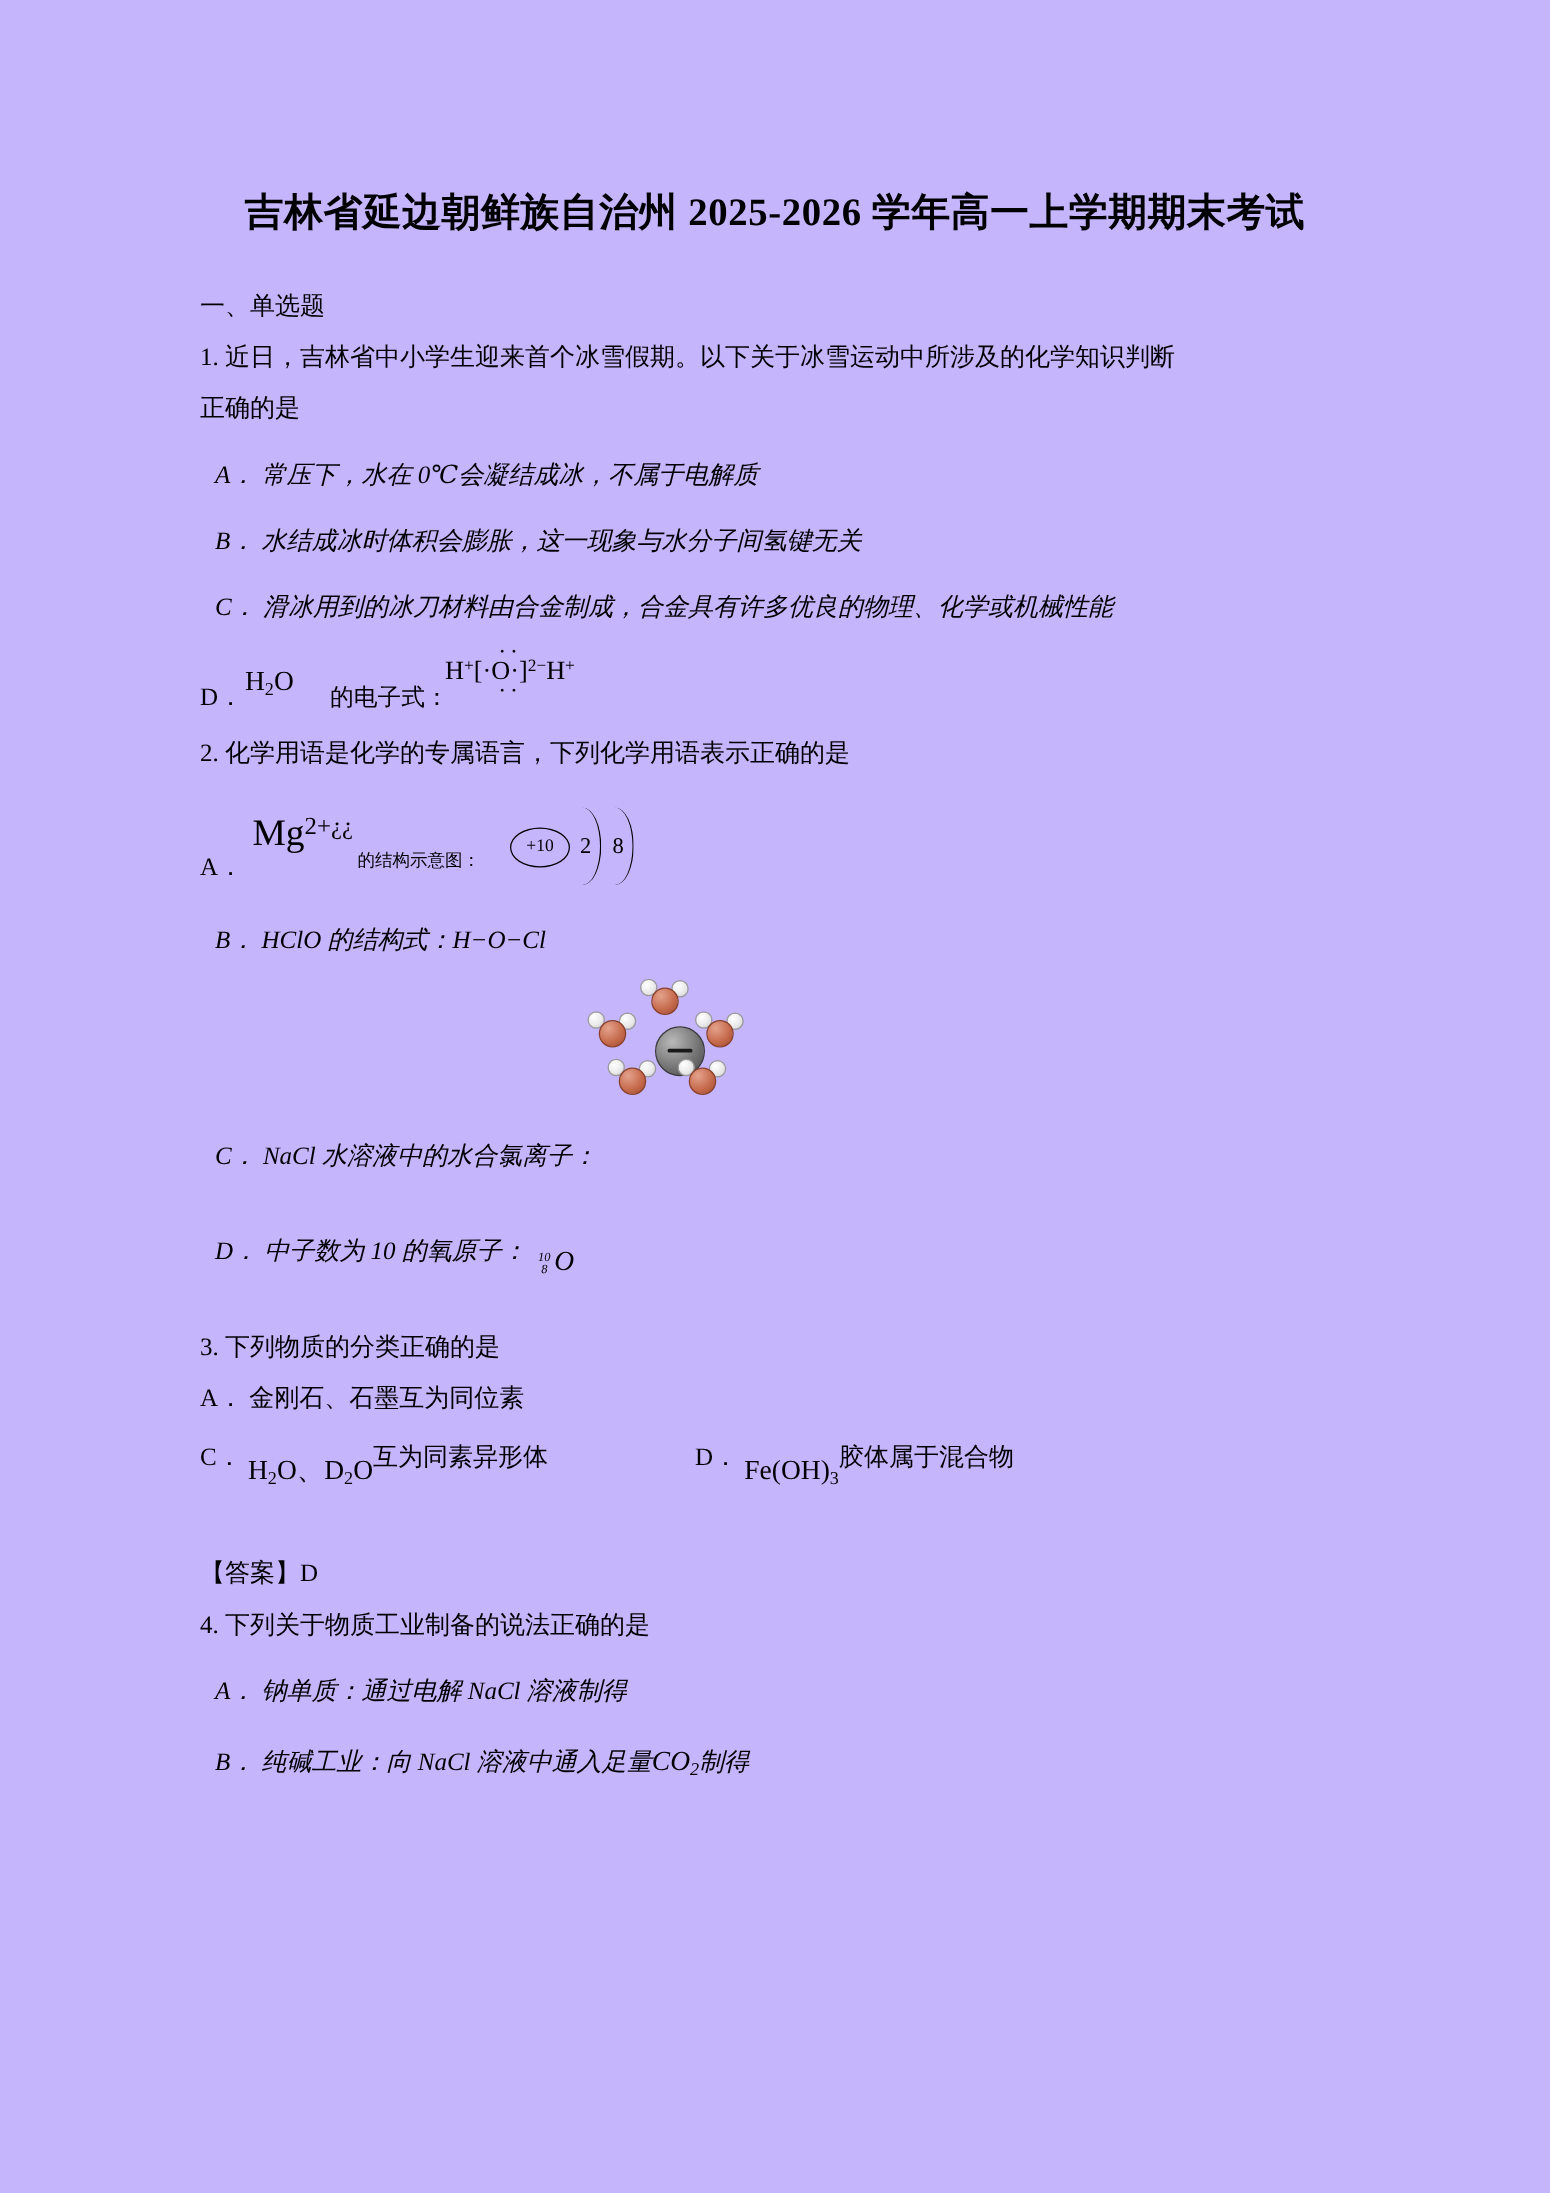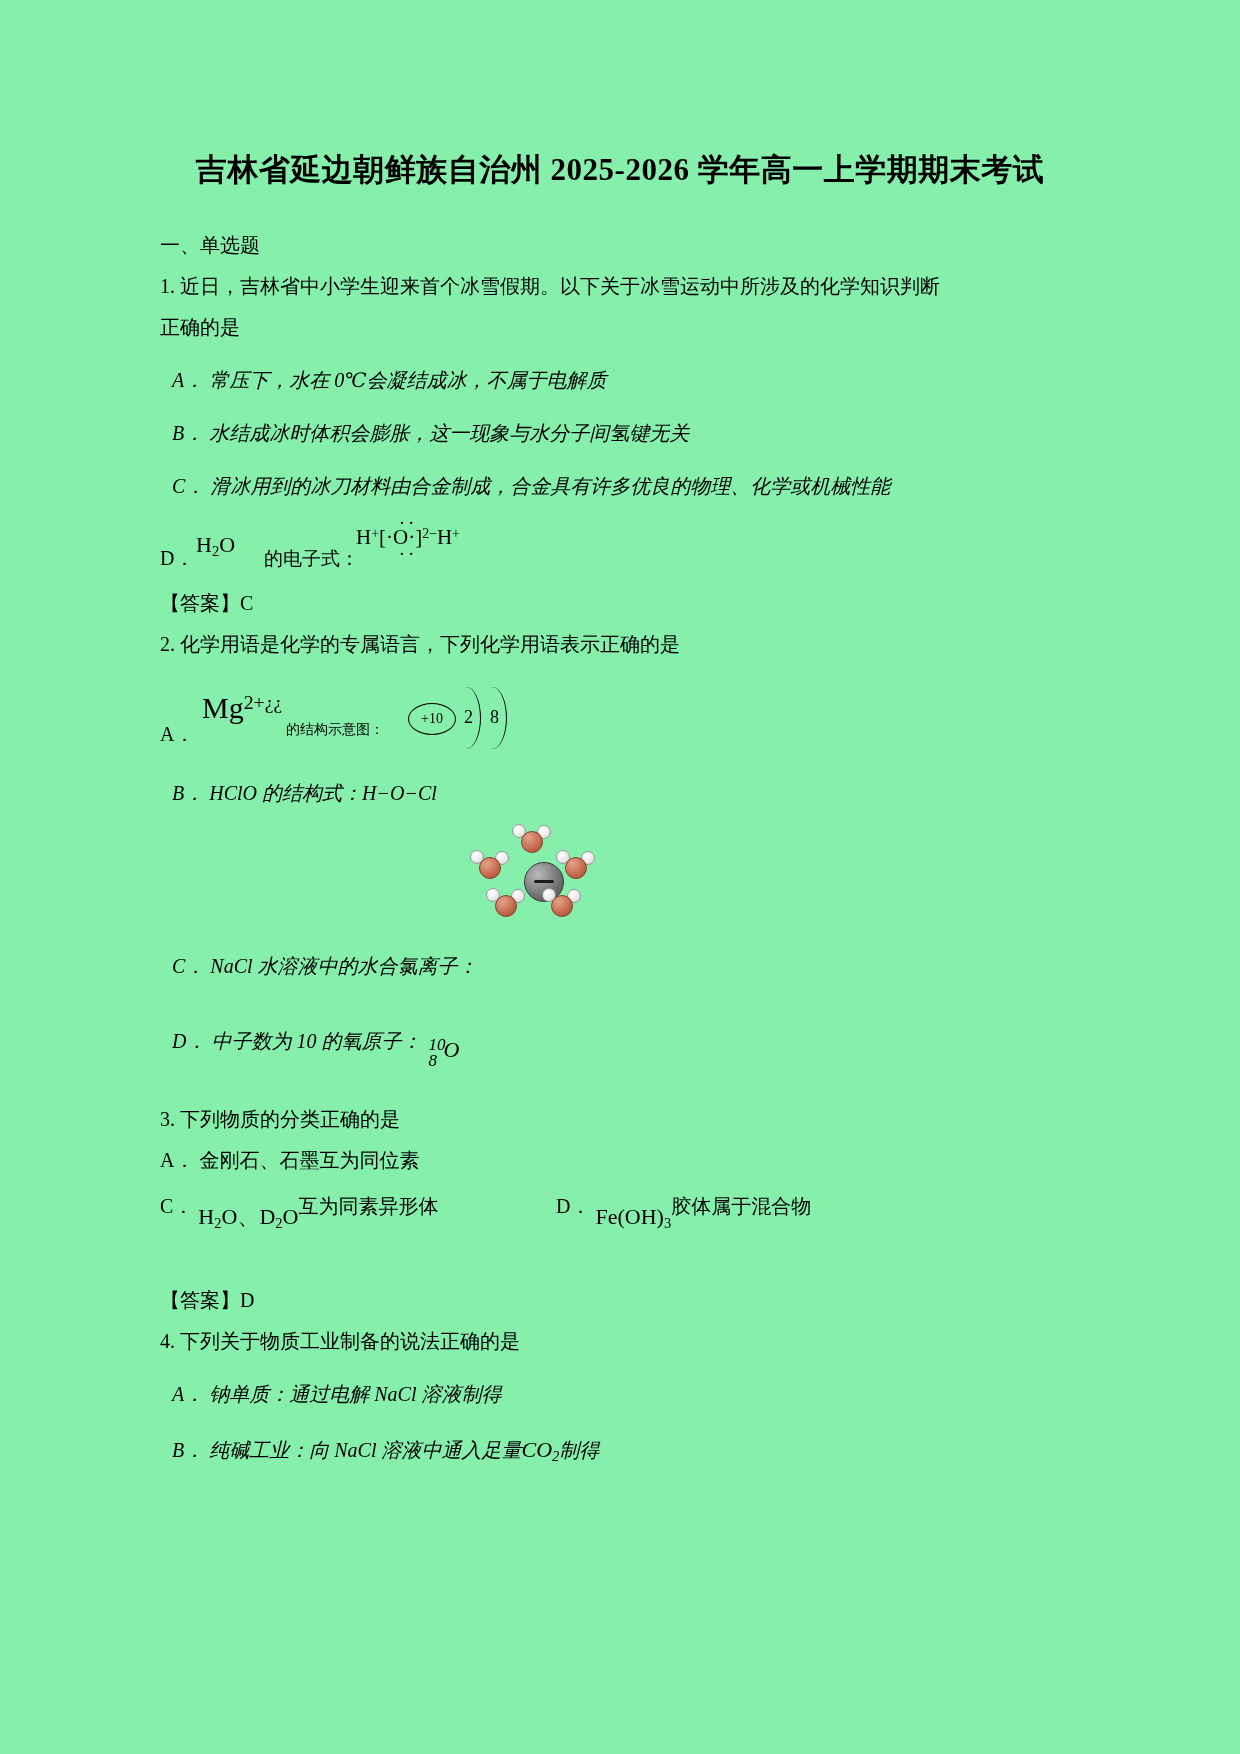--- a/index.html
+++ b/index.html
@@ -9,21 +9,21 @@
   }
   body {
     font-family: "Liberation Serif", "DejaVu Serif", serif;
     color: #000000;
   }
   .page {
     position: relative;
     width: 1240px;
     height: 1754px;
     margin: 0 auto;
-    background: #86efac;
+    background: #c4b5fd;
     overflow: hidden;
     box-sizing: border-box;
     padding: 0 160px;
   }
   .doc-title {
     font-size: 31px;
     font-weight: bold;
     line-height: 1.95;
     text-align: center;
     margin-top: 140px;
@@ -220,22 +220,22 @@
     display: inline-block;
     position: relative;
     vertical-align: middle;
     font-size: 22px;
     margin-left: 2px;
     top: 6px;
   }
   .isotope .pre {
     display: inline-block;
     width: 14px;
-    text-align: left;
-    font-size: 17px;
+    text-align: center;
+    font-size: 10px;
     line-height: 1.0;
     vertical-align: middle;
     margin-right: 1px;
   }
   .isotope .pre span { display: block; }
   .isotope .pre .top { margin-bottom: -1px; }
 </style>
 </head>
 <body>
 
@@ -270,23 +270,20 @@
     <span class="tail">的电子式：</span>
     <span class="lewisbox">
       <span class="lewis">
         <span class="dots-top">··</span>
         <span>H</span><sup>+</sup><span>[</span><span>·</span><span>O</span><span>·</span><span>]</span><sup>2−</sup><span>H</span><sup>+</sup>
         <span class="dots-bot">··</span>
       </span>
     </span>
   </div>
 
-  <div class="answer">
-    <span>【答案】</span><span>C</span>
-  </div>
 
   <div class="q-line">
     <span>2.</span>
     <span>化学用语是化学的专属语言，下列化学用语表示正确的是</span>
   </div>
 
   <div class="mg-row">
     <span class="lbl">A．</span>
     <span class="mg mi"><span>Mg</span><sup>2+¿¿</sup></span>
     <span class="txt">的结构示意图：</span>

